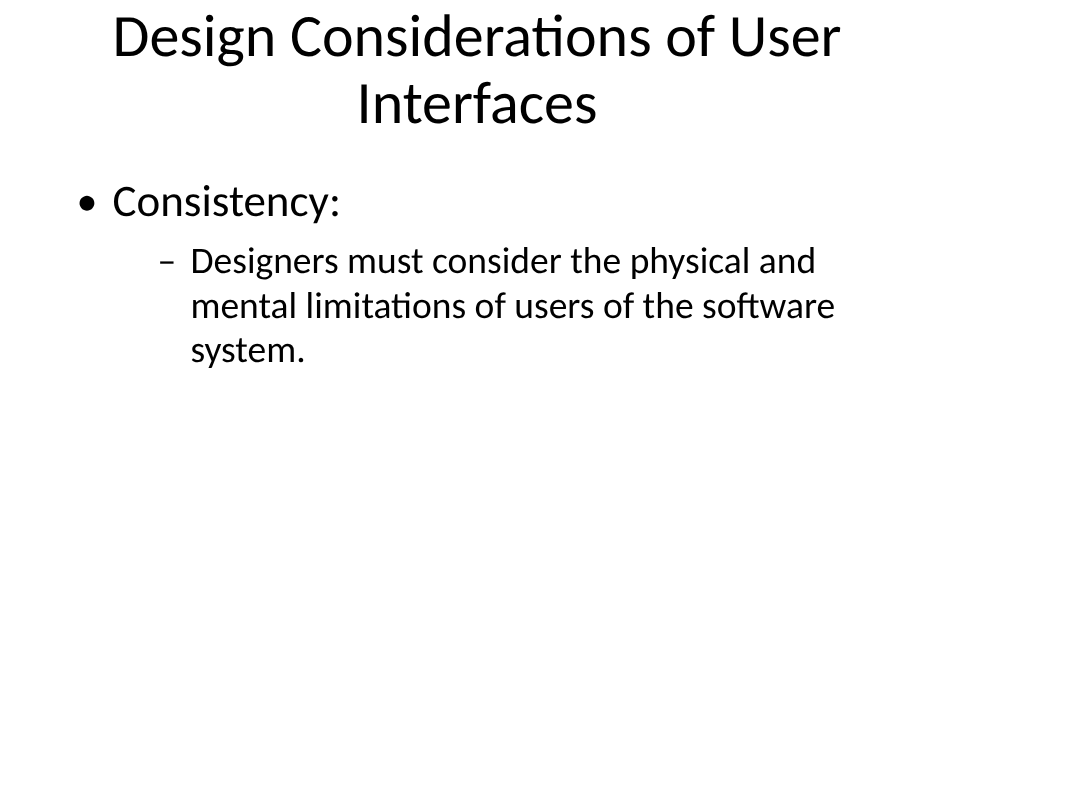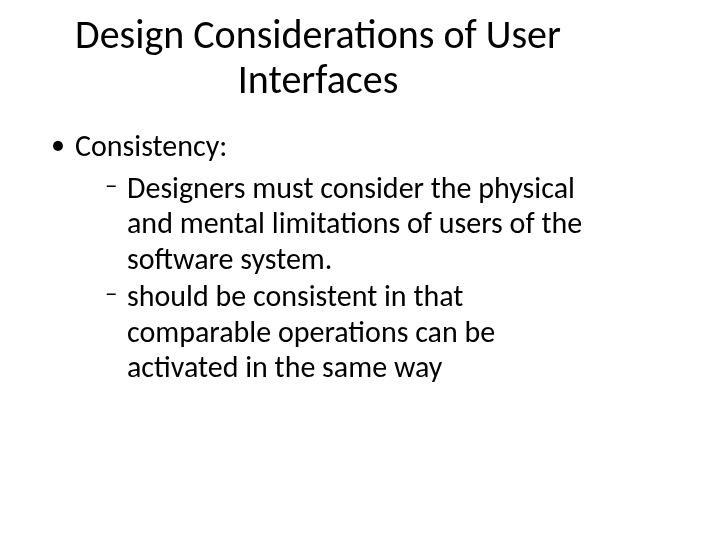--- a/index.html
+++ b/index.html
@@ -8,21 +8,21 @@
     width: 720px;
     height: 540px;
     background: #ffffff;
     font-family: Calibri, "Segoe UI", Arial, sans-serif;
     color: #000;
   }
   .slide {
     box-sizing: border-box;
     width: 636px;
     height: 540px;
-    padding: 13px 40px 0 40px;
+    padding: 2px 40px 0 40px;
     border-radius: 28px;
   }
   .title {
     font-size: 40px;
     line-height: 1.12;
     text-align: center;
     font-weight: 400;
     margin: 0 0 24px 0;
     letter-spacing: 0px;
   }
@@ -47,21 +47,21 @@
     line-height: 1.25;
   }
   ul.level2 {
     list-style: none;
     margin: 6px 0 0 0;
     padding: 0 0 0 30px;
   }
   ul.level2 > li {
     position: relative;
     padding-left: 22px;
-    font-size: 30px;
+    font-size: 25px;
     line-height: 1.18;
     margin-bottom: 2px;
   }
   ul.level2 > li::before {
     content: "–";
     position: absolute;
     left: 0;
     top: 0;
     font-size: 25px;
     line-height: 1.18;
@@ -71,17 +71,16 @@
 <body>
 
 <div class="slide">
   <h1 class="title">Design Considerations of User Interfaces</h1>
 
   <ul class="level1">
     <li>
       <span>Consistency:</span>
       <ul class="level2">
         <li>Designers must consider the physical and mental limitations of users of the software system.</li>
-        <li>should be consistent in that comparable operations can be activated in the same way</li>
       </ul>
     </li>
   </ul>
 </div>
 
 </body></html>

